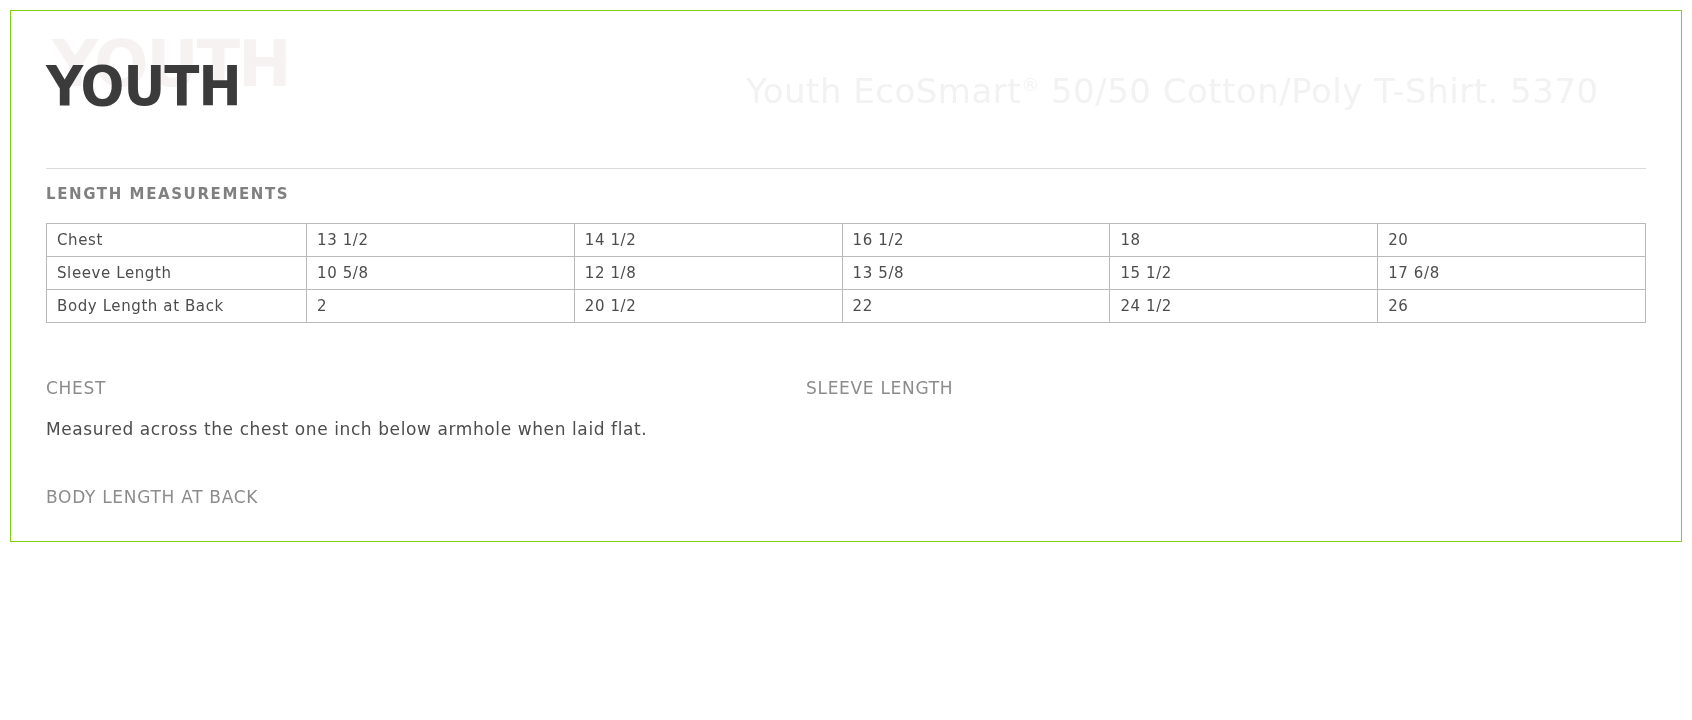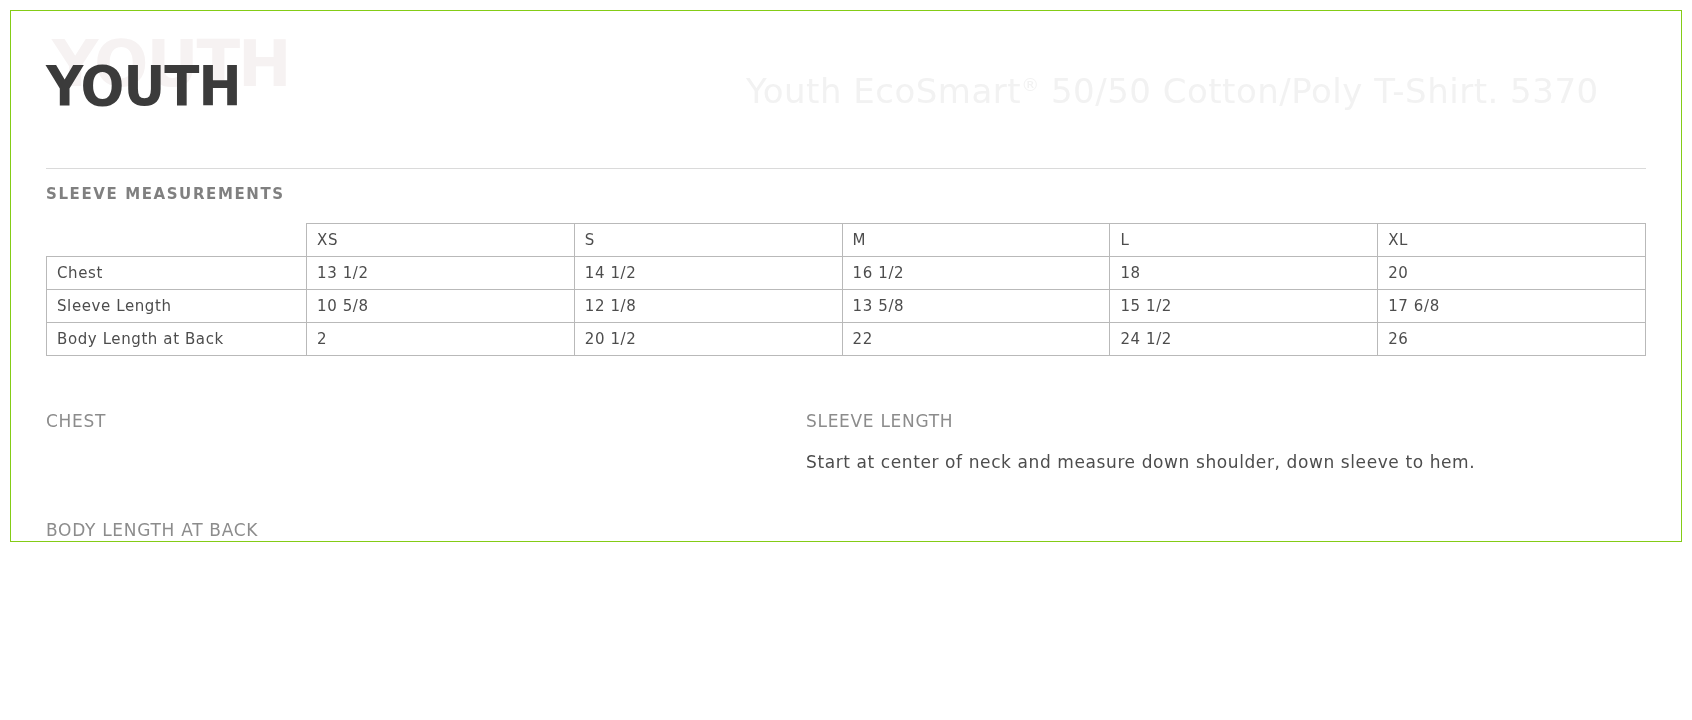--- a/index.html
+++ b/index.html
@@ -140,40 +140,32 @@
 
     <div class="header-row">
       <div class="logo-block">
         <div class="logo-ghost">YOUTH</div>
         <div class="logo-word">YOUTH</div>
       </div>
     </div>
 
     <hr class="divider">
 
-    <div class="section-title">SLEEVE MEASUREMENTS</div>
+    <div class="section-title">LENGTH MEASUREMENTS</div>
 
     <table class="measurements">
       <colgroup>
         <col class="label-col">
         <col>
           <col>
           <col>
           <col>
           <col>
       </colgroup>
       <tbody>
-        <tr class="head-row">
-          <td class="corner"></td>
-          <td>XS</td>
-          <td>S</td>
-          <td>M</td>
-          <td>L</td>
-          <td>XL</td>
-        </tr>
         <tr>
           <td>Chest</td>
           <td>13 1/2</td>
           <td>14 1/2</td>
           <td>16 1/2</td>
           <td>18</td>
           <td>20</td>
         </tr>
         <tr>
           <td>Sleeve Length</td>
@@ -190,24 +182,24 @@
           <td>22</td>
           <td>24 1/2</td>
           <td>26</td>
         </tr>
       </tbody>
     </table>
 
     <div class="desc-grid">
       <div class="desc-block">
         <div class="desc-label">CHEST</div>
+        <div class="desc-text">Measured across the chest one inch below armhole when laid flat.</div>
       </div>
       <div class="desc-block right">
         <div class="desc-label">SLEEVE LENGTH</div>
-        <div class="desc-text">Start at center of neck and measure down shoulder, down sleeve to hem.</div>
       </div>
       <div class="desc-block">
         <div class="desc-label">BODY LENGTH AT BACK</div>
       </div>
       <div class="desc-block"></div>
     </div>
 
   </div>
 </div>
 

